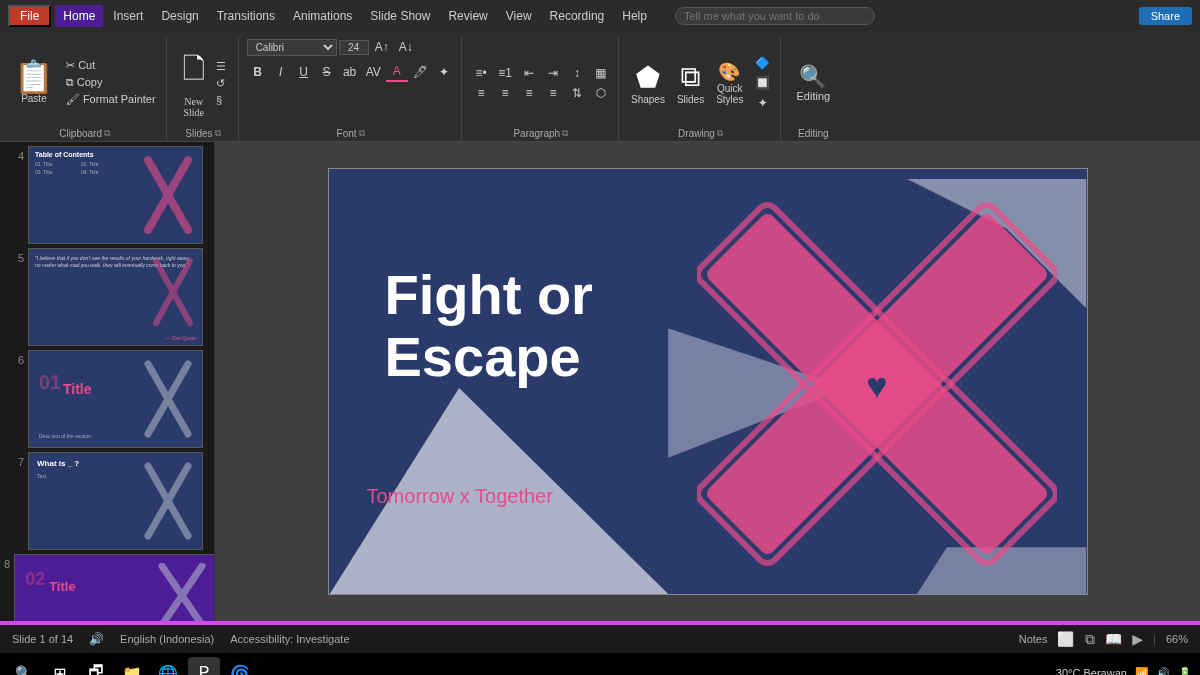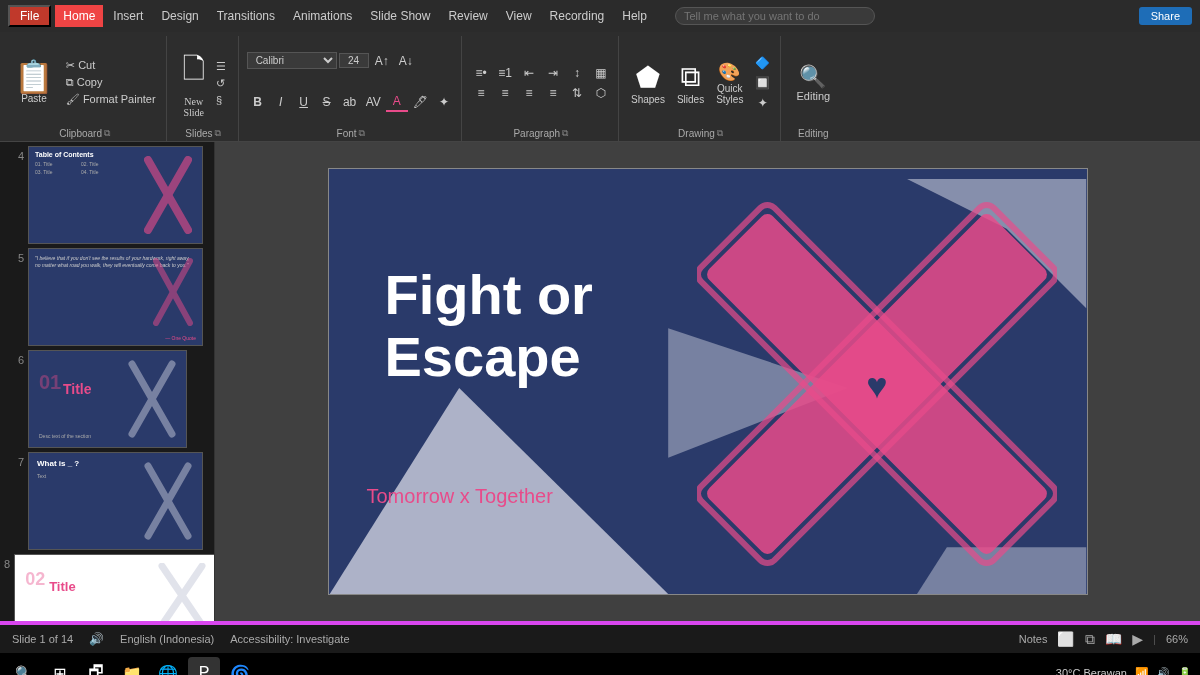--- a/index.html
+++ b/index.html
@@ -3,21 +3,21 @@
   <meta charset="utf-8">
   <style>
     * { margin: 0; padding: 0; box-sizing: border-box; }
     body { width: 1200px; height: 675px; overflow: hidden; background: #1e1e1e; font-family: 'Segoe UI', Arial, sans-serif; color: #fff; font-size: 12px; }
 
     
     #title-bar { background: #2b2b2b; height: 32px; display: flex; align-items: center; padding: 0 8px; }
     #title-bar .file-btn { background: #c0392b; color: #fff; padding: 2px 10px; font-size: 12px; margin-right: 4px; cursor: pointer; }
     .menu-bar { display: flex; gap: 2px; }
     .menu-item { color: #ccc; padding: 4px 8px; font-size: 12px; cursor: pointer; }
-    .menu-item:hover, .menu-item.active { background: #ef4444; }
+    .menu-item:hover, .menu-item.active { background: #4c1d95; }
     .menu-item.active { color: #fff; }
     .title-search { margin-left: 20px; background: #3a3a3a; border: 1px solid #555; color: #ccc; padding: 2px 8px; font-size: 11px; width: 200px; border-radius: 12px; }
     .share-btn { margin-left: auto; background: #1e6db7; color: #fff; padding: 3px 12px; font-size: 11px; border-radius: 3px; cursor: pointer; }
 
     
     #ribbon { background: #2d2d2d; border-bottom: 1px solid #444; height: 110px; display: flex; flex-direction: column; }
     #ribbon-content { display: flex; flex: 1; align-items: stretch; padding: 4px 8px; gap: 2px; }
     .small-btn { background: transparent; border: none; color: #ccc; font-size: 11px; padding: 1px 4px; cursor: pointer; text-align: left; }
 
     
@@ -117,21 +117,21 @@
           <button class="small-btn">§</button>
         </div>
       </div>
       <div class="group-label">
         <span>Slides</span>
         <span class="group-label-expand">⧉</span>
       </div>
     </div>
 
     <div class="group-container" style="min-width:180px;">
-      <div style="display:flex; flex-direction:column; gap:20px; flex:1; justify-content:center;">
+      <div style="display:flex; flex-direction:column; gap:4px; flex:1; ">
         <div class="font-row">
           <select class="font-select">
             <option>Calibri</option>
           </select>
           <input class="font-size-input" type="text" value="24" style="">
           <button class="btn2">A↑</button>
           <button class="btn2">A↓</button>
         </div>
         <div class="font-row" style="gap:1px;">
           <button class="btn2 bold">B</button>
@@ -250,21 +250,21 @@
           <svg width="50" height="70" viewBox="0 0 50 70">
               <line x1="8" y1="4" x2="42" y2="66" stroke="#e84b8a" stroke-width="6" stroke-linecap="round"></line>
               <line x1="42" y1="4" x2="8" y2="66" stroke="#e84b8a" stroke-width="6" stroke-linecap="round"></line>
             </svg>
         </div>
       </div>
     </div>
 
     <div class="slide-item">
       <span class="slide-num">6</span>
-      <div class="slide-thumb" style="background:#2a3a6a; position:relative; width:159px; height:98px;">
+      <div class="slide-thumb" style="background:#2a3a6a; position:relative; width:175px; height:98px;">
         <div style="position:absolute; top:20px; left:10px; font-size:20px; font-weight:bold; color:#e84b8a; opacity:0.4;">01</div>
         <div style="position:absolute; top:30px; left:34px; font-size:14px; font-weight:bold; color:#e84b8a;">Title</div>
         <div style="position:absolute; bottom:8px; left:10px; font-size:5px; color:#aaa;">Desc text of the section</div>
         <div style="position:absolute; right:4px; top:8px; opacity:0.5;">
           <svg width="60" height="80" viewBox="0 0 60 80">
               <line x1="10" y1="5" x2="50" y2="75" stroke="#c4c8d8" stroke-width="7" stroke-linecap="round"></line>
               <line x1="50" y1="5" x2="10" y2="75" stroke="#c4c8d8" stroke-width="7" stroke-linecap="round"></line>
             </svg>
         </div>
       </div>
@@ -279,21 +279,21 @@
           <svg width="60" height="80" viewBox="0 0 60 80">
               <line x1="10" y1="5" x2="50" y2="75" stroke="#c4c8d8" stroke-width="7" stroke-linecap="round"></line>
               <line x1="50" y1="5" x2="10" y2="75" stroke="#c4c8d8" stroke-width="7" stroke-linecap="round"></line>
             </svg>
         </div>
       </div>
     </div>
 
     <div class="slide-item">
       <span class="slide-num">8</span>
-      <div class="slide-thumb" style="background:#ffffff; position:relative; width:203px; height:80px;padding-left:29px;">
+      <div class="slide-thumb" style="background:#4c1d95; position:relative; width:203px; height:80px;padding-left:29px;">
         <div style="position:absolute; top:14px; left:10px; font-size:18px; font-weight:bold; color:#e84b8a; opacity:0.4;">02</div>
         <div style="position:absolute; top:24px; left:34px; font-size:13px; font-weight:bold; color:#e84b8a;">Title</div>
         <div style="position:absolute; right:4px; top:8px; opacity:0.5;">
           <svg width="60" height="65" viewBox="0 0 60 65">
               <line x1="10" y1="3" x2="50" y2="62" stroke="#c4c8d8" stroke-width="7" stroke-linecap="round"></line>
               <line x1="50" y1="3" x2="10" y2="62" stroke="#c4c8d8" stroke-width="7" stroke-linecap="round"></line>
             </svg>
         </div>
       </div>
     </div>

